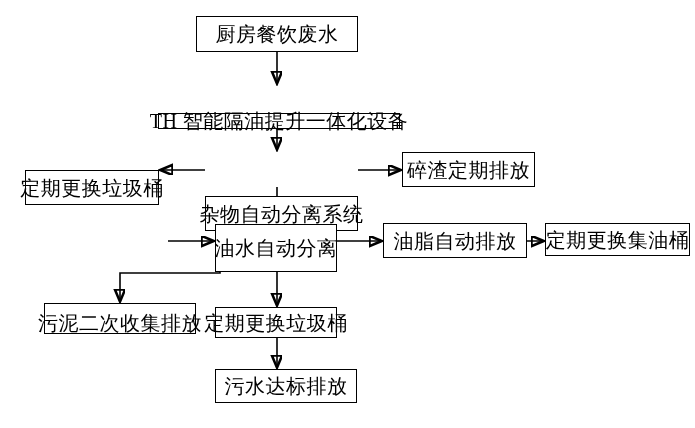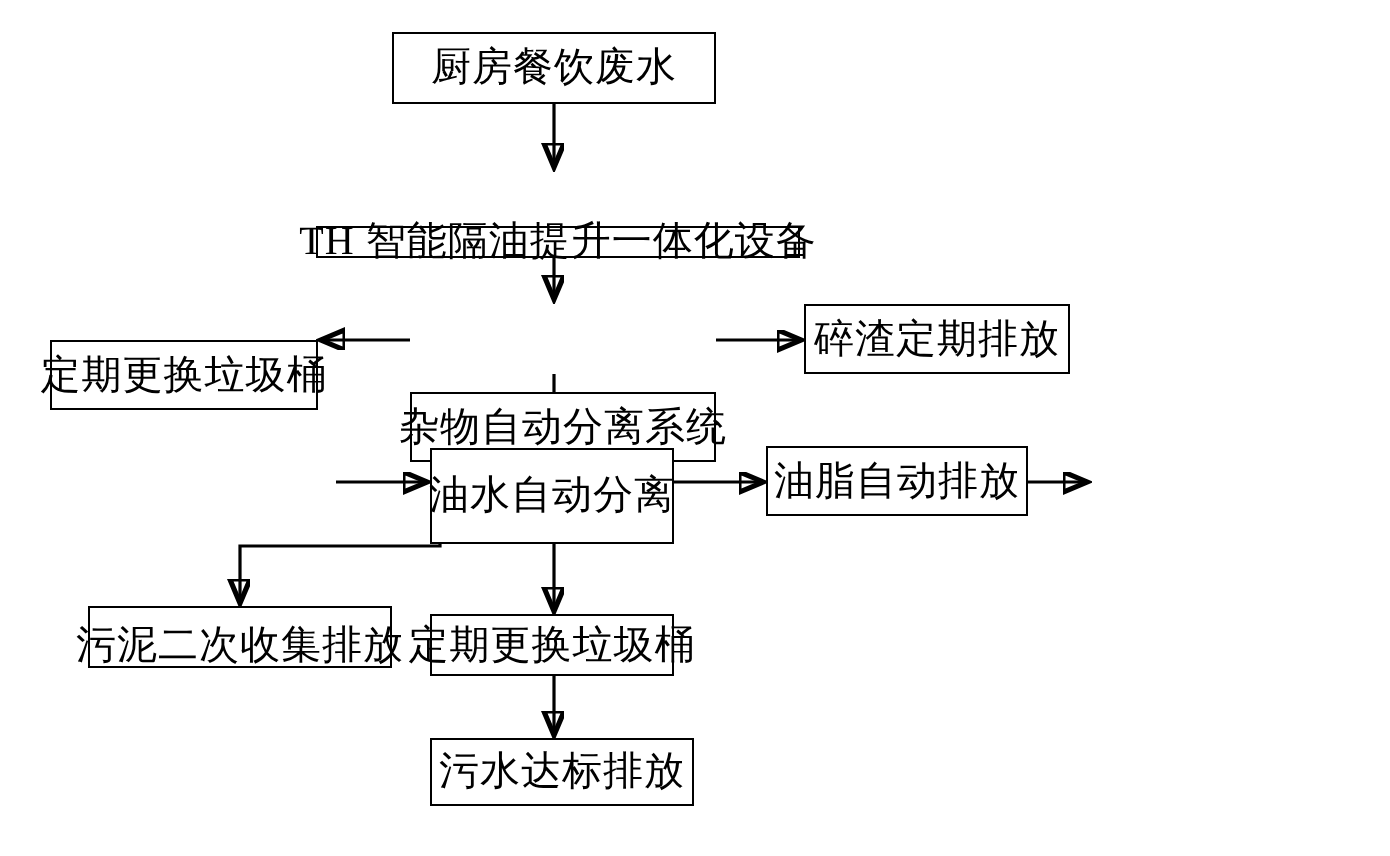--- a/index.html
+++ b/index.html
@@ -102,30 +102,33 @@
 
   <div class="node" style="left:402px; top:152px; width:133px; height:35px;">
     <span class="label">碎渣定期排放</span>
   </div>
 
 
   <div class="node" style="left:215px; top:224px; width:122px; height:48px;">
     <span class="label">油水自动分离</span>
   </div>
 
-  <div class="node" style="left:383px; top:223px; width:131px; height:35px;">
+  <div class="node" style="left:383px; top:223px; width:144px; height:35px;">
     <span class="label">油脂自动排放</span>
   </div>
 
+  <div class="node" style="left:545px; top:223px; width:145px; height:33px;">
+    <span class="label">定期更换集油桶</span>
+  </div>
 
   <div class="node" style="left:44px; top:303px; width:152px; height:31px;align-items:flex-end;">
     <span class="label">污泥二次收集排放</span>
   </div>
 
   <div class="node" style="left:215px; top:307px; width:122px; height:31px;">
     <span class="label">定期更换垃圾桶</span>
   </div>
 
-  <div class="node" style="left:215px; top:369px; width:132px; height:34px;">
+  <div class="node" style="left:215px; top:369px; width:142px; height:34px;">
     <span class="label">污水达标排放</span>
   </div>
 
 </div>
 
 </body></html>

